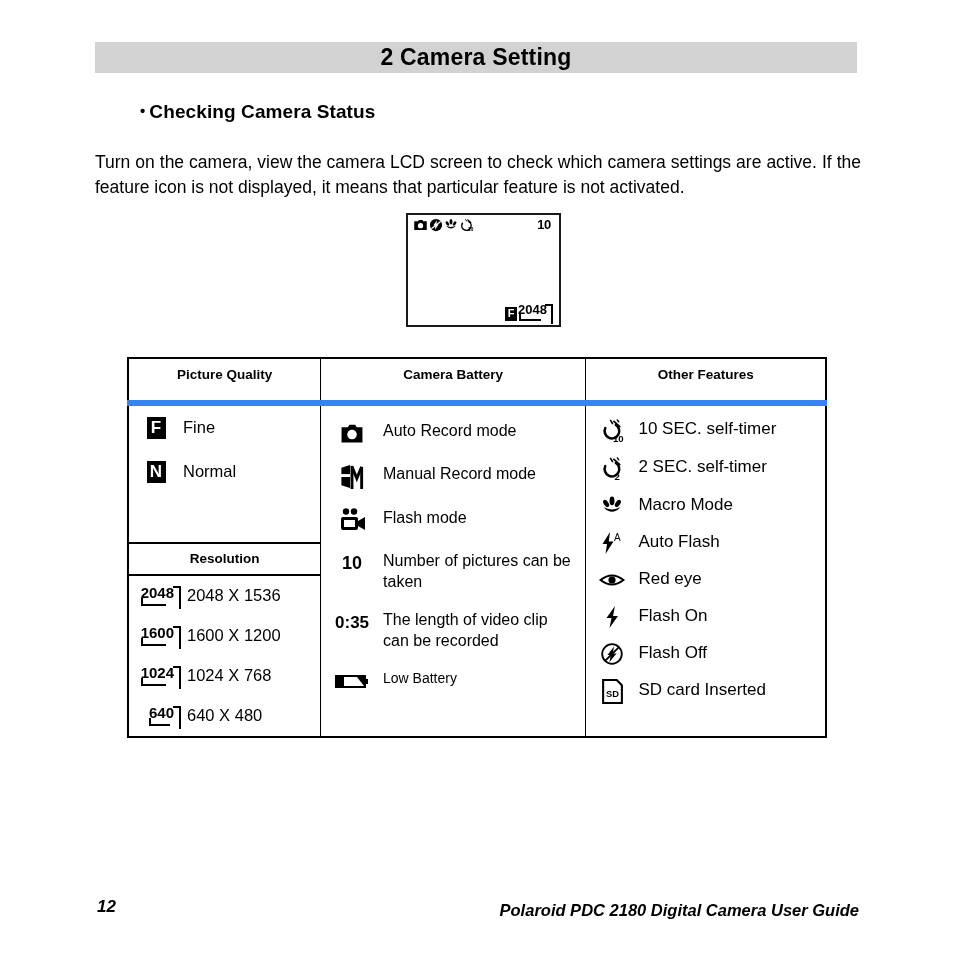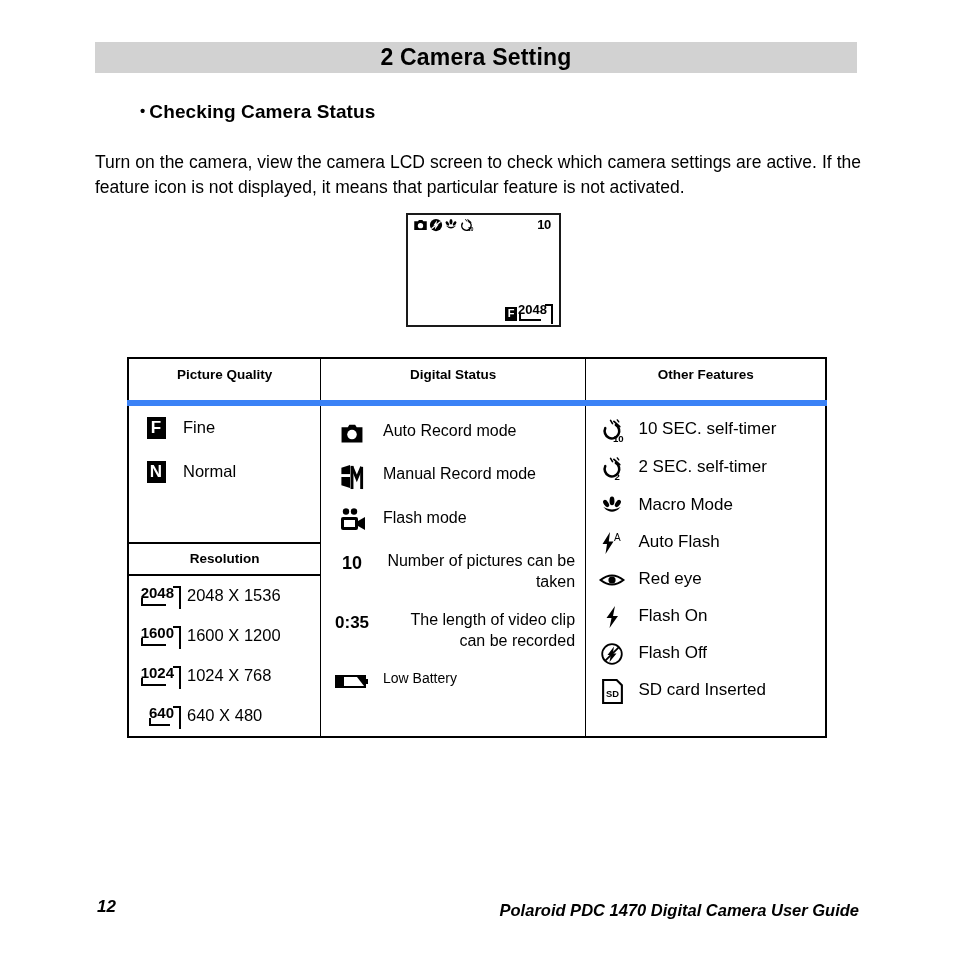--- a/index.html
+++ b/index.html
@@ -217,21 +217,20 @@
   
   .cs-block .feature-row { padding: 8px 0 9px 0; }
   .cs-block .feature-icon {
     width: 62px;
     min-height: 26px;
   }
   .cs-block .feature-label {
     font-size: 16px;
     line-height: 21px;
     max-width: 192px;
-    text-align: right;
   }
   .cs-block .feature-label.small { font-size: 14px; }
 
   
   .of-block .feature-row { padding: 6px 0 7px 0; }
   .of-block .feature-icon {
     width: 52px;
     min-height: 24px;
   }
   .of-block .feature-label { font-size: 17px; }
@@ -321,21 +320,21 @@
   <div id="lcd-bottom-right">
     <span class="letterbox lcd">F</span>
     <span class="restag lcd">2048</span>
   </div>
 </div>
 
 <table id="status-table">
   <thead>
     <tr>
       <th class="col-a">Picture Quality</th>
-      <th class="col-b">Digital Status</th>
+      <th class="col-b">Camera Battery</th>
       <th class="col-c">Other Features</th>
     </tr>
   </thead>
   <tbody>
     <tr>
 
       <td class="col-a">
         <div class="pq-block">
           <div class="feature-row">
             <span class="feature-icon">
@@ -542,14 +541,14 @@
 
         </div>
       </td>
 
     </tr>
   </tbody>
 </table>
 
 <div id="page-number">12</div>
 <div id="footer-lines">
-  <div>Polaroid  PDC 1470 Digital Camera User Guide</div>
+  <div>Polaroid  PDC 2180 Digital Camera User Guide</div>
 </div>
 
 </body></html>

